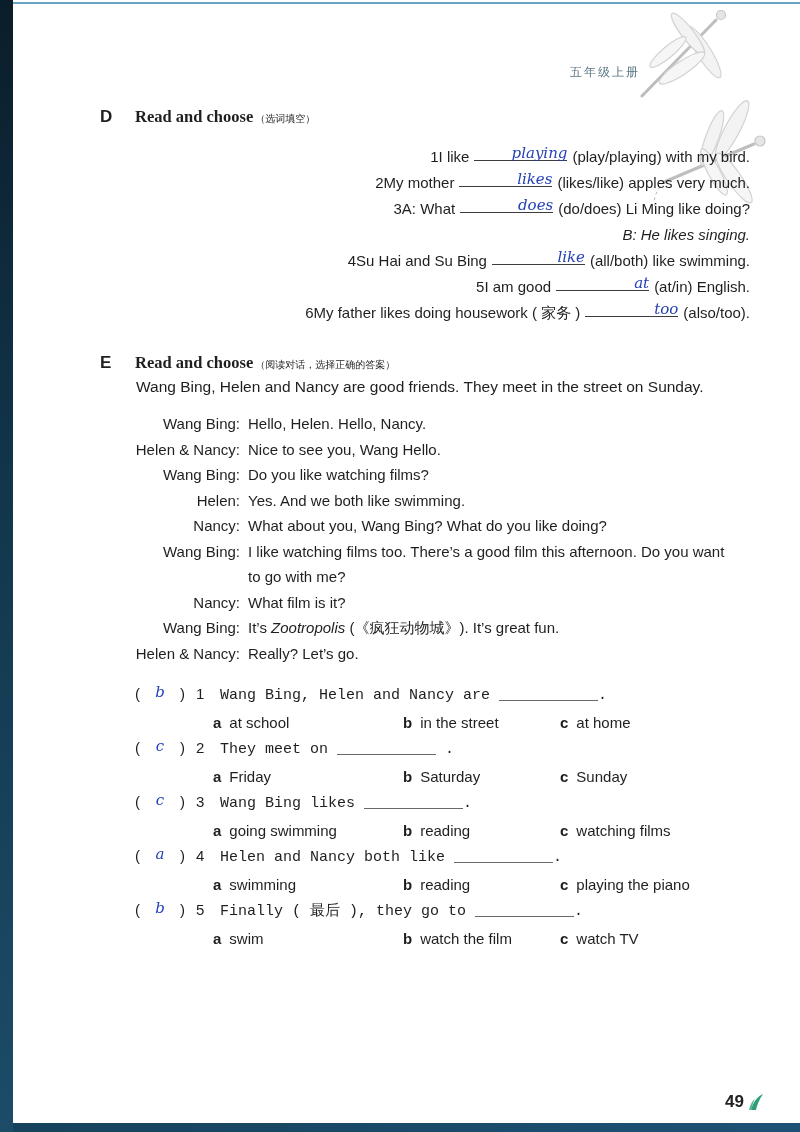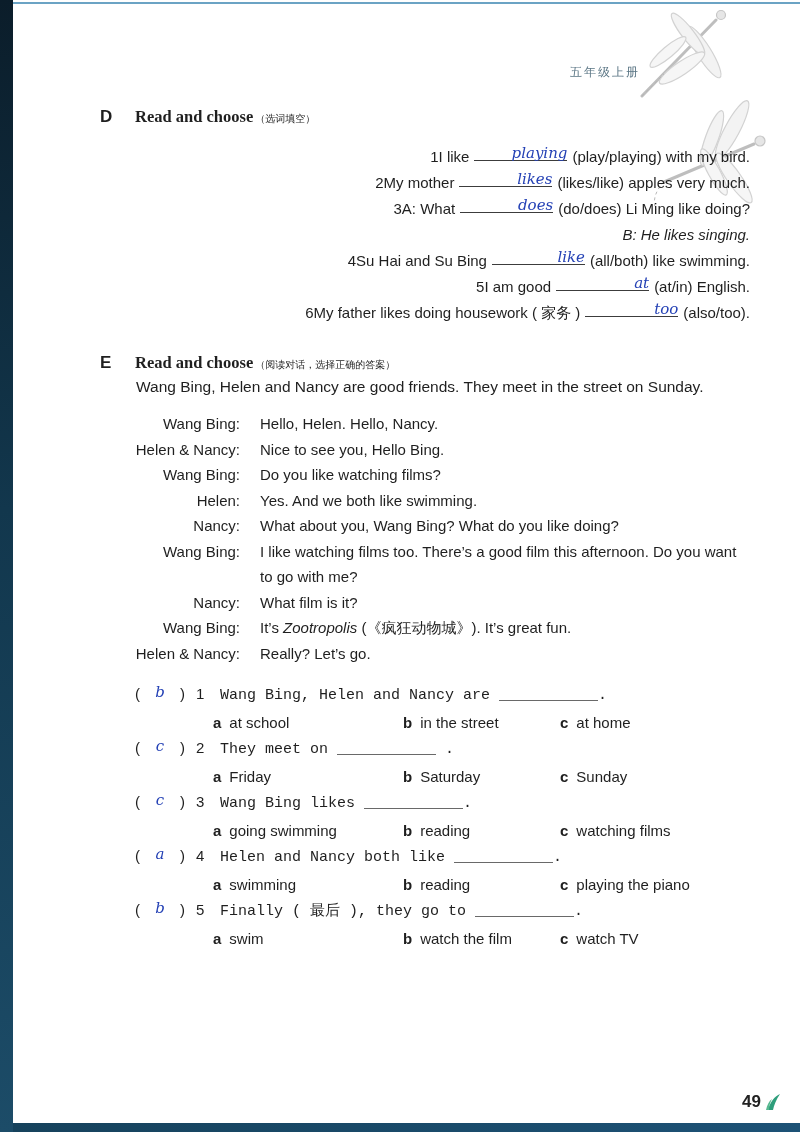--- a/index.html
+++ b/index.html
@@ -40,37 +40,37 @@
 
   .blank { display:inline-block; min-width:93px; border-bottom:1.4px solid #3c3c3c;
            margin:0 5px; height:17px; }
   .hand  { font-family:"DejaVu Serif", serif; font-style:italic;
            color:#2441b5; font-size:15px; position:relative; top:-4px; padding-left:3px;
            white-space:nowrap; }
 
   .intro { margin:1px 0 0 36px; width:588px; line-height:26px; font-size:15.5px; }
 
   .dialogue { margin:11px 0 0 28px; }
-  .dlg-row  { display:flex; line-height:25.5px;gap:12px; }
+  .dlg-row  { display:flex; line-height:25.5px; }
   .speaker  { width:112px; text-align:right; margin-right:8px; flex:none; }
   .dlg-text { width:482px; }
   .film-title { font-style:italic; }
 
   .questions { margin:15px 0 0 35px; }
   .q-line { line-height:25px; margin-bottom:2px; display:flex; align-items:baseline; }
   .q-ans  { display:inline-flex; width:50px; justify-content:space-between;
             align-items:baseline; flex:none; }
   .q-hand { top:-2px; padding:0; }
   .q-num  { margin-left:11px; width:15px; flex:none; }
   .q-text { margin-left:9px;font-family:Liberation Mono, monospace; }
   .q-opts { display:flex; line-height:25px; padding-left:78px; }
   .opt-a { width:190px; } .opt-b { width:157px; } .opt-c { flex:1; }
   .opt-letter { font-weight:bold; margin-right:8px; }
 
-  .pagenum-row { position:absolute; right:19px; bottom:20px; display:flex;
+  .pagenum-row { position:absolute; right:36px; bottom:20px; display:flex;
                  align-items:center; gap:4px; }
   .pagenum { font-size:17px; font-weight:bold; color:#222; }
 </style>
 </head>
 <body>
 
 <div class="spine"></div>
 <div class="topline"></div>
 <div class="bottomband"></div>
 
@@ -138,21 +138,21 @@
 
   <p class="intro">Wang Bing, Helen and Nancy are good friends. They meet in the street on Sunday.</p>
 
   <div class="dialogue">
     <div class="dlg-row">
       <span class="speaker">Wang Bing:</span>
       <span class="dlg-text">Hello, Helen. Hello, Nancy.</span>
     </div>
     <div class="dlg-row">
       <span class="speaker">Helen &amp; Nancy:</span>
-      <span class="dlg-text">Nice to see you, Hello Bing.</span>
+      <span class="dlg-text">Nice to see you, Wang Hello.</span>
     </div>
     <div class="dlg-row">
       <span class="speaker">Wang Bing:</span>
       <span class="dlg-text">Do you like watching films?</span>
     </div>
     <div class="dlg-row">
       <span class="speaker">Helen:</span>
       <span class="dlg-text">Yes. And we both like swimming.</span>
     </div>
     <div class="dlg-row">

